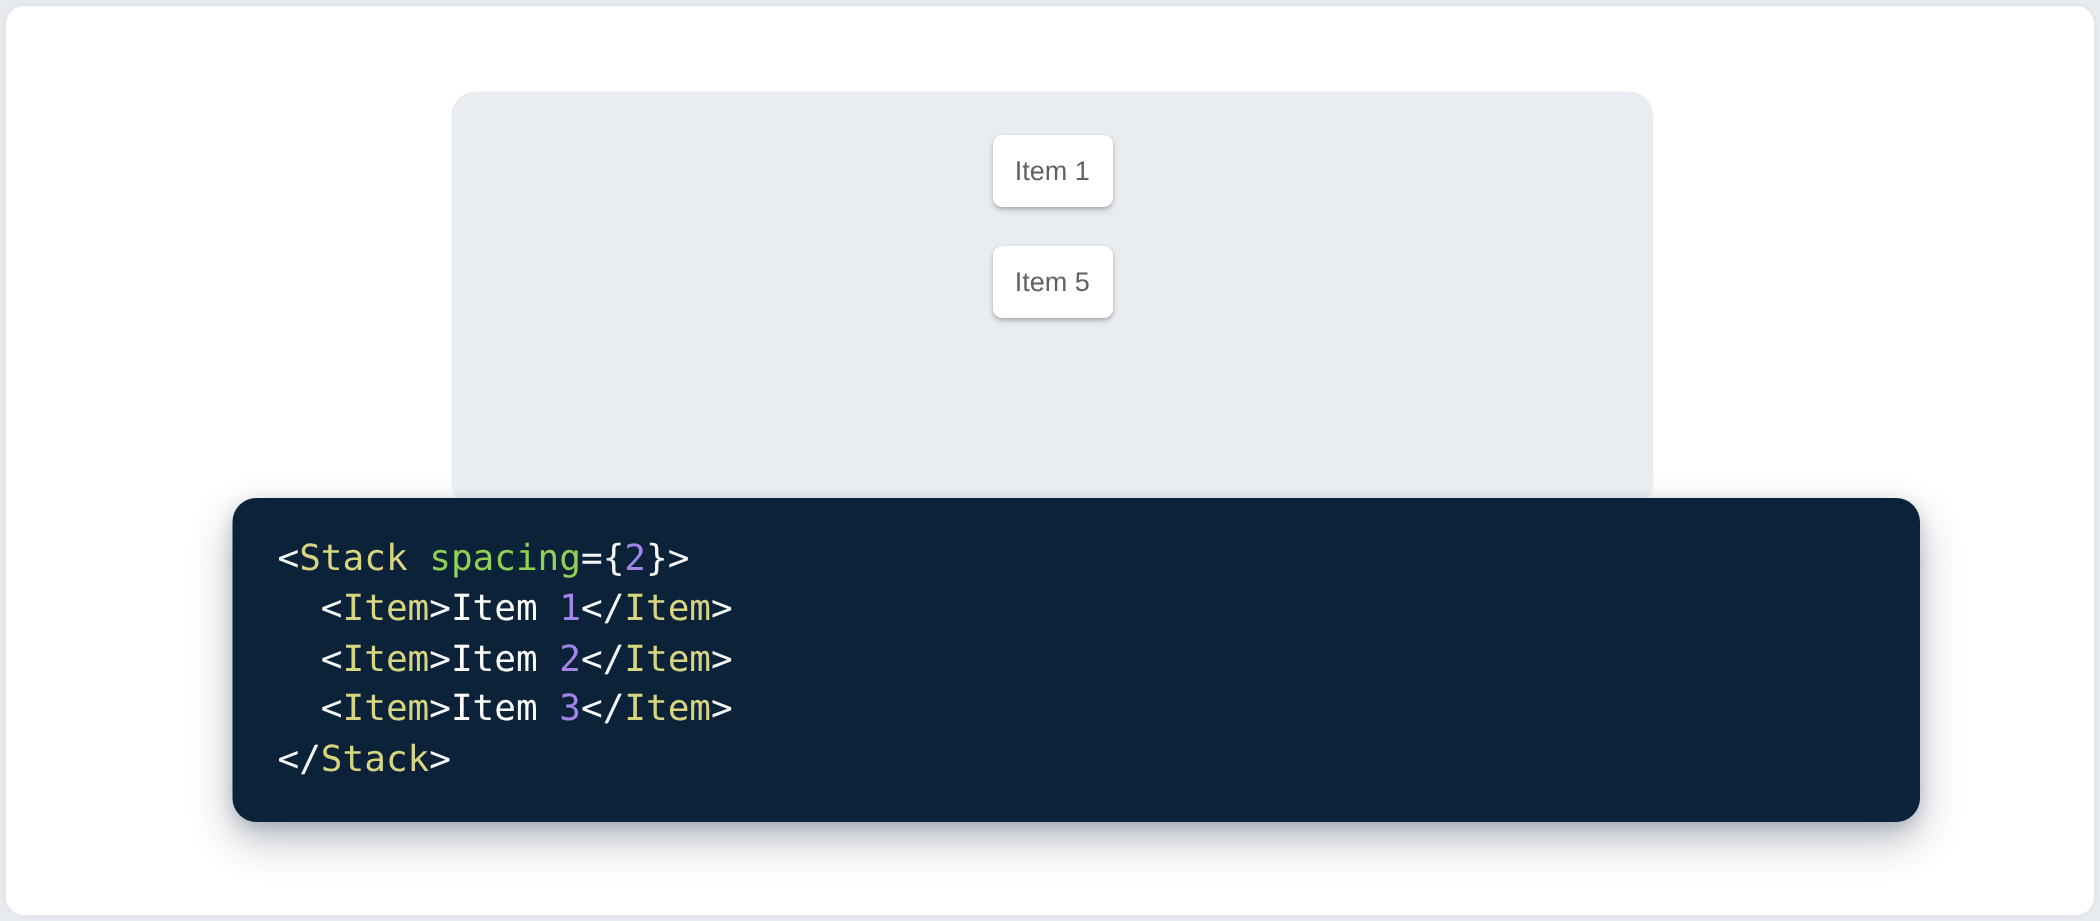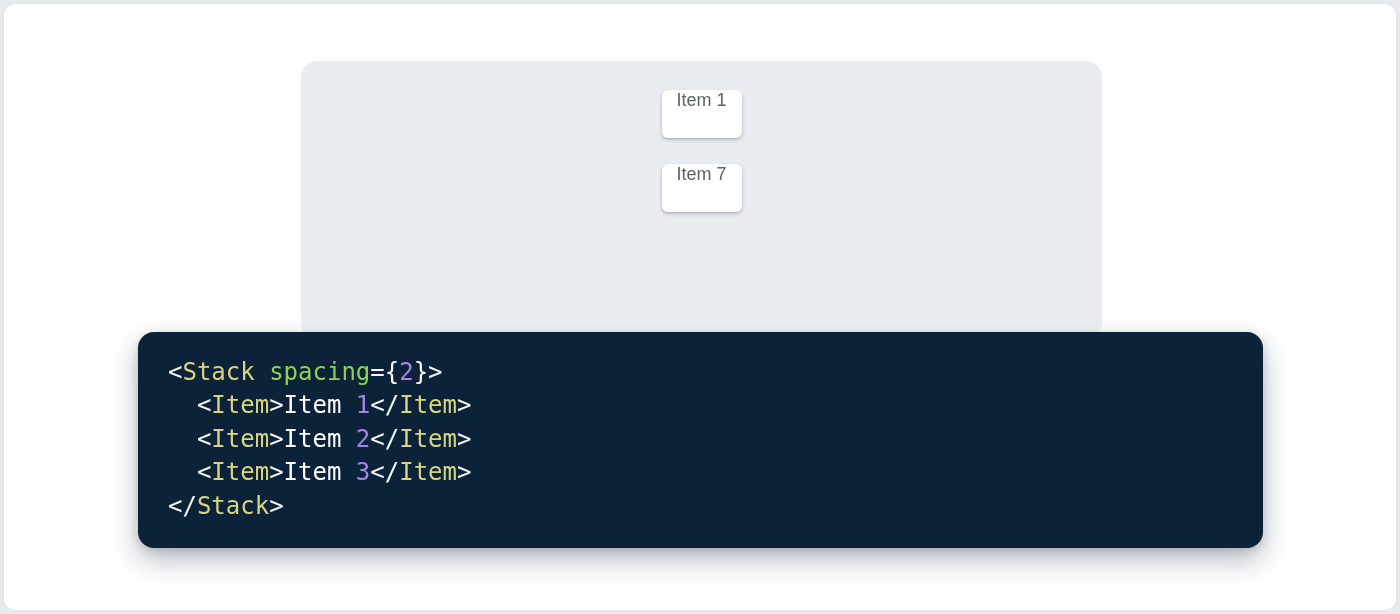--- a/index.html
+++ b/index.html
@@ -56,31 +56,32 @@
     padding-top:29px;
     gap:26px;
   }
   .item-card{
     width:80px;
     height:48px;
     background:var(--card-bg);
     border-radius:6px;
     box-shadow:0 2px 4px rgba(0,0,0,0.18), 0 1px 2px rgba(0,0,0,0.12);
     display:flex;
+    align-items:center;
     justify-content:center;
   }
   .item-card span{
     font-size:18px;
     color:var(--card-text);
     white-space:nowrap;
   }
   
   .code-block{
     position:absolute;
-    left:134px;
+    left:151px;
     top:328px;
     width:1125px;
     height:216px;
     background:var(--code-bg);
     border-radius:16px;
     box-shadow:0 12px 28px rgba(18,34,56,0.30), 0 3px 10px rgba(18,34,56,0.15);
     overflow:hidden;
   }
   .code{
     display:block;
@@ -102,21 +103,21 @@
 <body>
 
 <div class="frame">
 
   <div class="demo-panel">
     <div class="stack">
       <div class="item-card">
         <span>Item 1</span>
       </div>
       <div class="item-card">
-        <span>Item 7</span>
+        <span>Item 5</span>
       </div>
     </div>
   </div>
 
   <div class="code-block">
     <code class="code"><div class="code-line"><span class="tok-punc">&lt;</span><span class="tok-tag">Stack</span><span class="tok-plain"> </span><span class="tok-attr">spacing</span><span class="tok-punc">={</span><span class="tok-num">2</span><span class="tok-punc">}&gt;</span></div><div class="code-line"><span class="tok-plain">  </span><span class="tok-punc">&lt;</span><span class="tok-tag">Item</span><span class="tok-punc">&gt;</span><span class="tok-plain">Item </span><span class="tok-num">1</span><span class="tok-punc">&lt;/</span><span class="tok-tag">Item</span><span class="tok-punc">&gt;</span></div><div class="code-line"><span class="tok-plain">  </span><span class="tok-punc">&lt;</span><span class="tok-tag">Item</span><span class="tok-punc">&gt;</span><span class="tok-plain">Item </span><span class="tok-num">2</span><span class="tok-punc">&lt;/</span><span class="tok-tag">Item</span><span class="tok-punc">&gt;</span></div><div class="code-line"><span class="tok-plain">  </span><span class="tok-punc">&lt;</span><span class="tok-tag">Item</span><span class="tok-punc">&gt;</span><span class="tok-plain">Item </span><span class="tok-num">3</span><span class="tok-punc">&lt;/</span><span class="tok-tag">Item</span><span class="tok-punc">&gt;</span></div><div class="code-line"><span class="tok-punc">&lt;/</span><span class="tok-tag">Stack</span><span class="tok-punc">&gt;</span></div></code>
   </div>
 
 </div>
 

